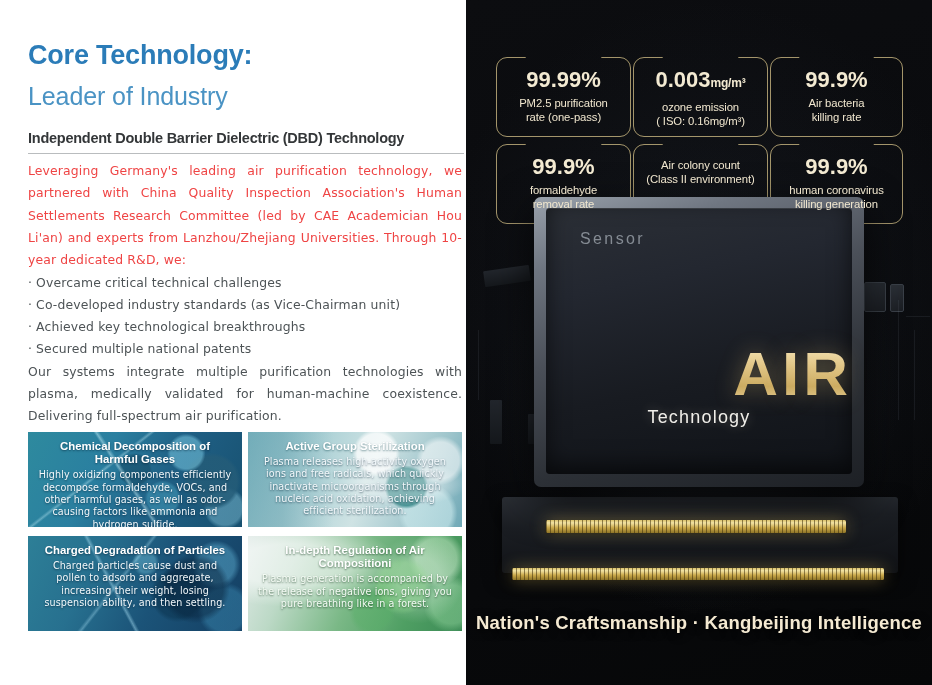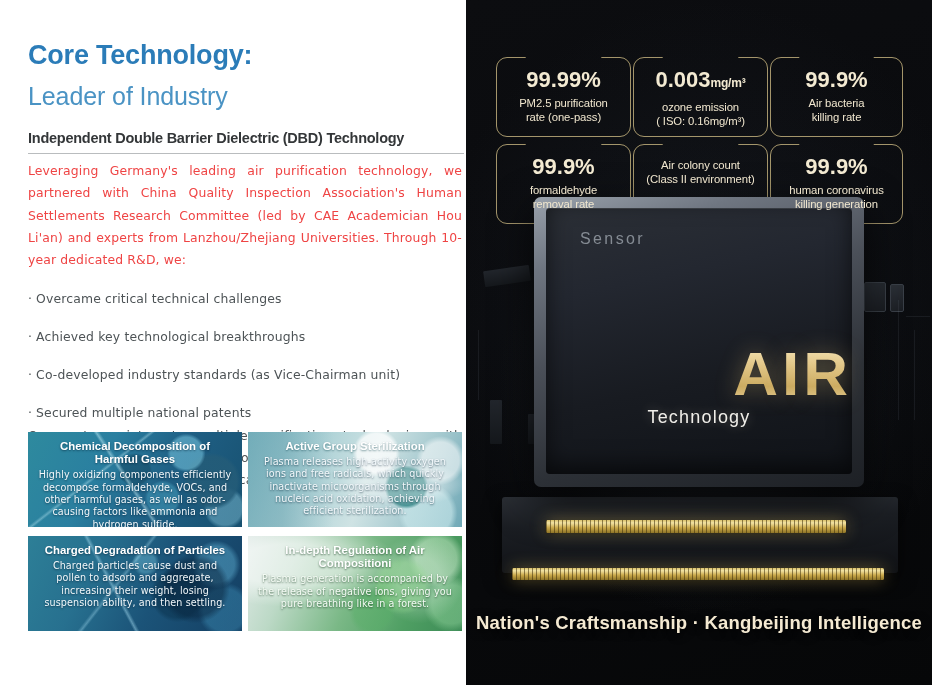--- a/index.html
+++ b/index.html
@@ -37,21 +37,20 @@
 
   .para {
     font-size:12.4px; line-height:22.3px; color:#ef4444;
     margin-top:6px; text-align:justify; width:434px;
     letter-spacing:0.15px;
   }
   .bullets { list-style:none; margin-top:0px; }
   .bullets li {
     font-size:12.4px; line-height:22.3px; color:#4d5356;
     letter-spacing:0.15px;
-    margin-top:16px;
   }
   .bullets li::before { content:"·"; margin-right:4px; }
   .para2 {
     font-size:12.4px; line-height:22.3px; color:#4d5356;
     text-align:justify; width:434px; letter-spacing:0.15px;
   }
 
   
   .cards {
     position:absolute; left:28px; top:432px;
@@ -244,22 +243,22 @@
       <div class="h2">Leader of Industry</div>
     </div>
 
     <div class="sub">Independent Double Barrier Dielectric (DBD) Technology</div>
     <div class="rule"></div>
 
     <p class="para">Leveraging Germany's leading air purification technology, we partnered with China Quality Inspection Association's Human Settlements Research Committee (led by CAE Academician Hou Li'an) and experts from Lanzhou/Zhejiang Universities. Through 10-year dedicated R&amp;D, we:</p>
 
     <ul class="bullets">
       <li>Overcame critical technical challenges</li>
+      <li>Co-developed industry standards (as Vice-Chairman unit)</li>
       <li>Achieved key technological breakthroughs</li>
-      <li>Co-developed industry standards (as Vice-Chairman unit)</li>
       <li>Secured multiple national patents</li>
     </ul>
 
     <p class="para2">Our systems integrate multiple purification technologies with plasma, medically validated for human-machine coexistence. Delivering full-spectrum air purification.</p>
 
     <div class="cards">
 
       <div class="card c1">
         <div class="c-bg bg1"></div>
         <div class="c-in">

